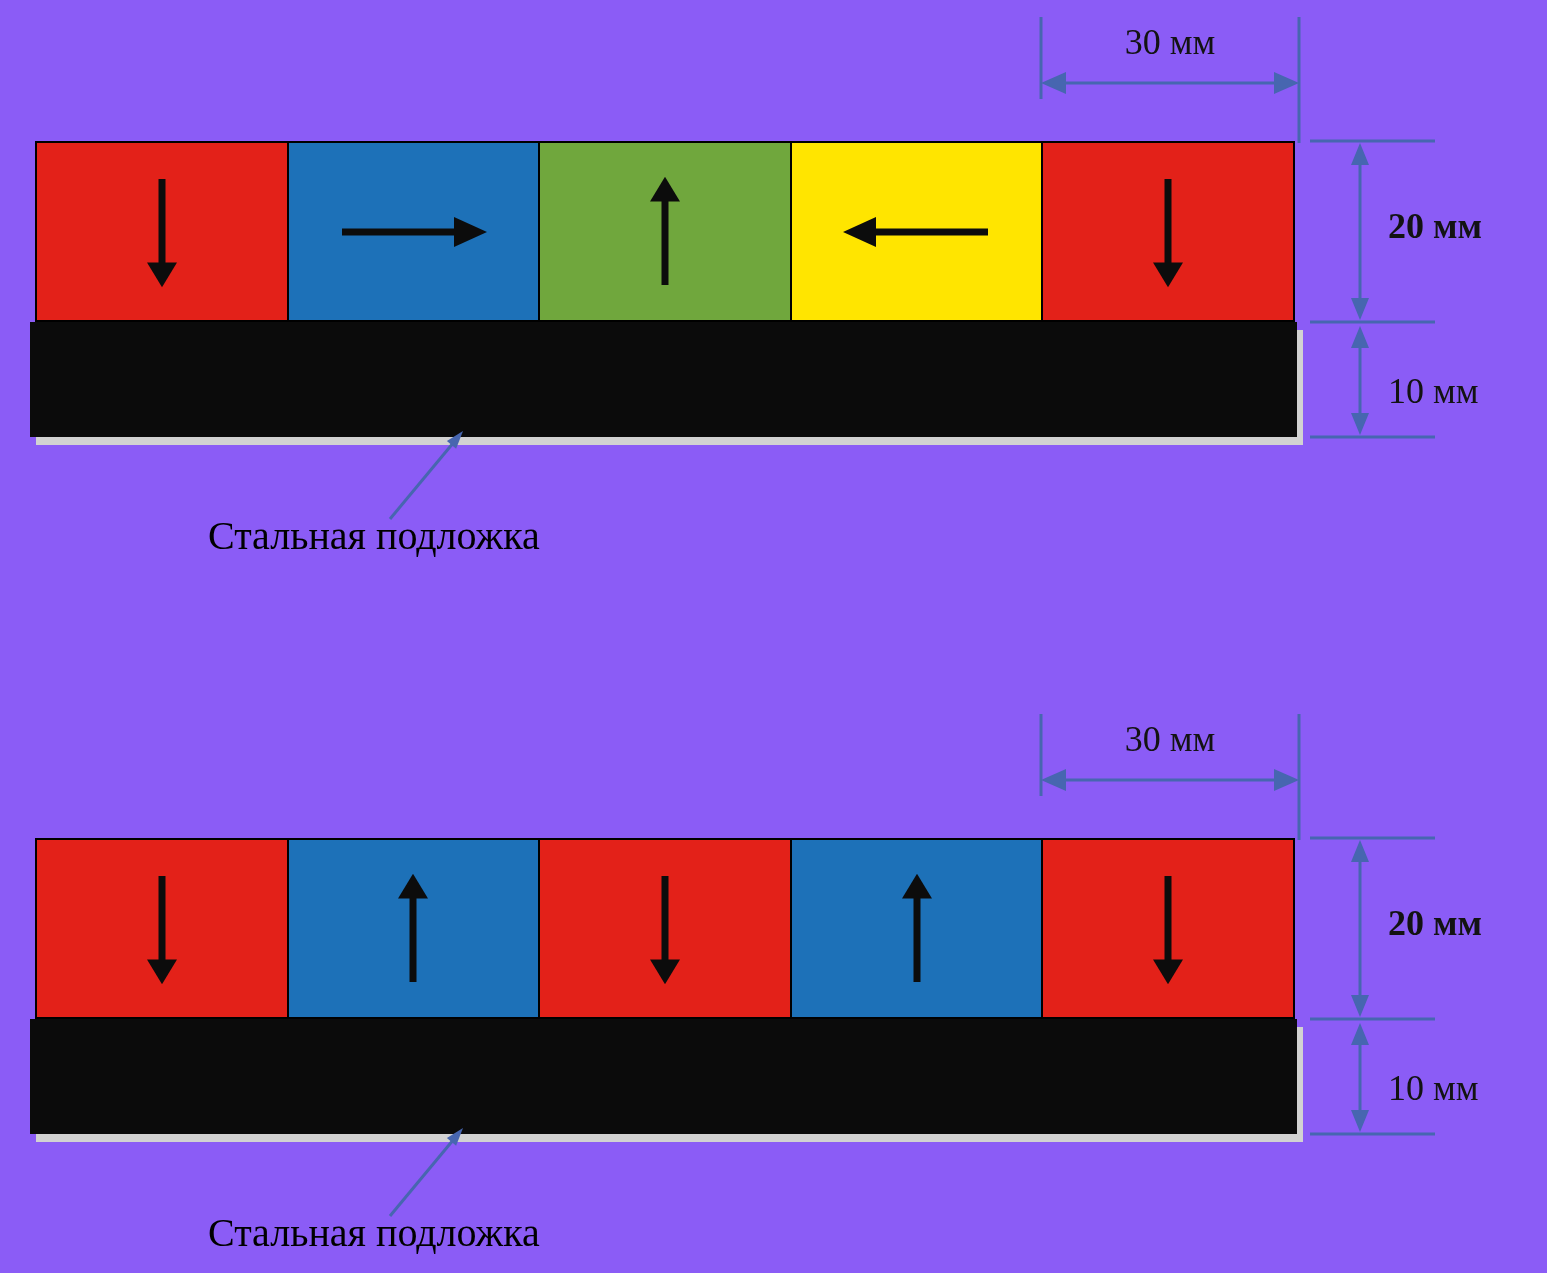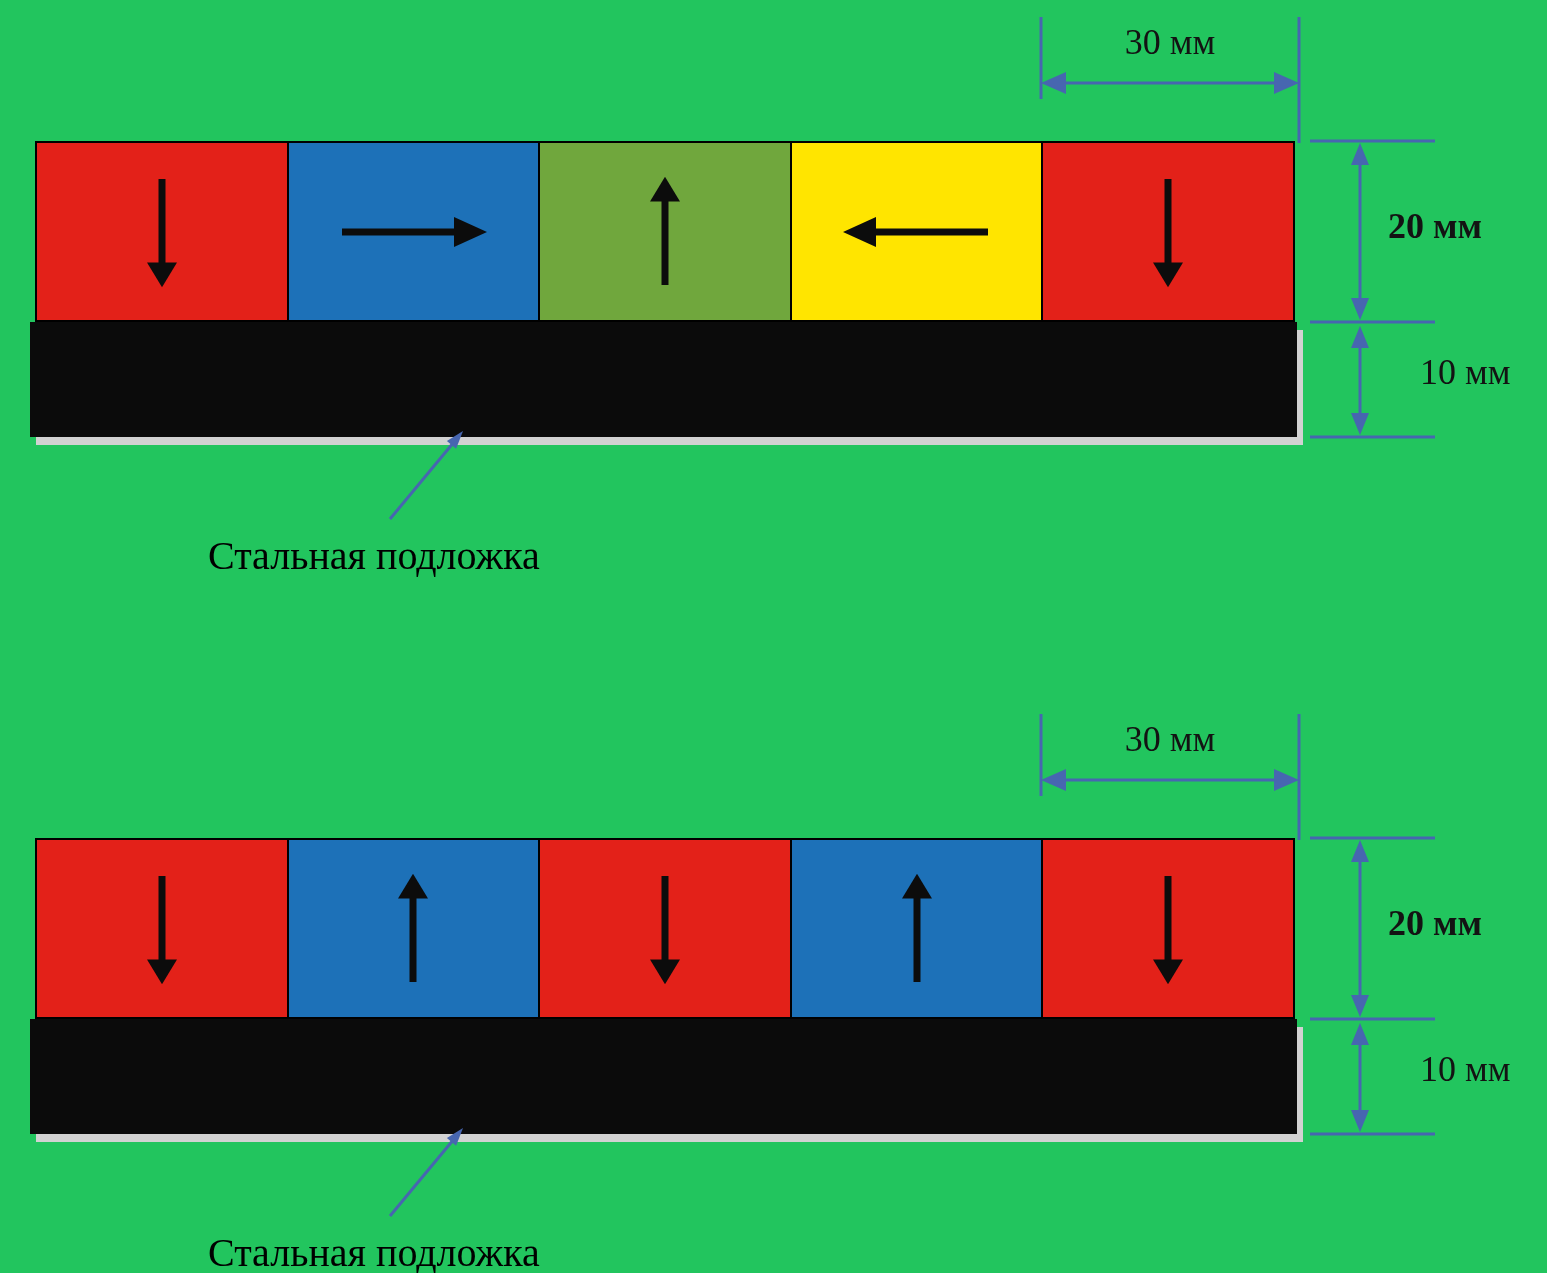--- a/index.html
+++ b/index.html
@@ -1,17 +1,17 @@
 <!DOCTYPE html>
 <html style="--red: #e32119; --blue: #1d71b8; --green: #70a73d; --yellow: #ffe500; --substrate: #0b0b0b; --dimension: #4766b0;"><head>
 <meta charset="utf-8">
 <style>
   html,body{margin:0;padding:0;background:#ffffff;}
   body{width:1547px;height:1273px;overflow:hidden;font-family:"Liberation Serif", serif;}
-  .canvas{position:relative;width:1547px;height:1273px;background:#22c55e;}
+  .canvas{position:relative;width:1547px;height:1273px;background:#8b5cf6;}
   .diagram{position:absolute;left:0;width:1547px;height:585px;}
   #d0{top:15px;}
   #d1{top:712px;}
 
   
   .dim-width-label{position:absolute;left:1045px;top:6px;width:250px;text-align:center;
     font-size:36px;color:#131313;}
   .dim-width{position:absolute;left:1038px;top:0;width:264px;height:130px;}
   .dim-width svg{display:block;width:100%;height:100%;}
 
@@ -31,28 +31,28 @@
   .arrow.left{transform:rotate(180deg);}
 
   
   .substrate{position:absolute;left:30px;top:307px;width:1267px;height:115px;
     background:var(--substrate);box-shadow:6px 8px 0 #d2d2d2;}
 
   
   .dim-right{position:absolute;left:1310px;top:118px;width:140px;height:312px;}
   .dim-right svg{display:block;width:100%;height:100%;}
   .dim-20-label{position:absolute;left:1388px;top:190px;font-size:36px;color:#131313;white-space:nowrap;font-weight:bold;}
-  .dim-10-label{position:absolute;left:1388px;top:336px;font-size:36px;color:#131313;white-space:nowrap;margin-left:32px;}
+  .dim-10-label{position:absolute;left:1388px;top:355px;font-size:36px;color:#131313;white-space:nowrap;}
 
   
   .leader{position:absolute;left:378px;top:412px;width:100px;height:100px;}
   .leader svg{display:block;width:100%;height:100%;}
   .leader line{stroke:var(--dimension);stroke-width:3;}
   .leader polygon{fill:var(--dimension);}
-  .substrate-label{position:absolute;left:208px;top:517px;font-size:40px;color:#000;white-space:nowrap;}
+  .substrate-label{position:absolute;left:208px;top:497px;font-size:40px;color:#000;white-space:nowrap;}
 </style>
 </head>
 <body>
 
 <div class="canvas">
 
   <section class="diagram" id="d0">
 
     <div class="dim-width-label">30 мм</div>
     <div class="dim-width dim">

